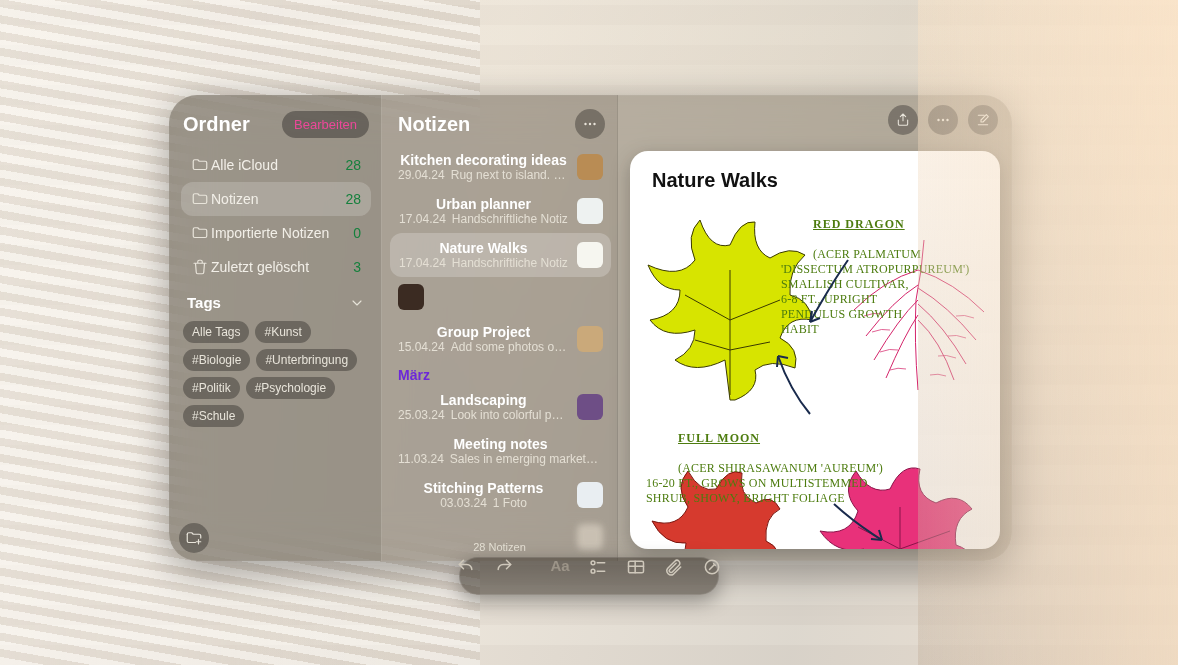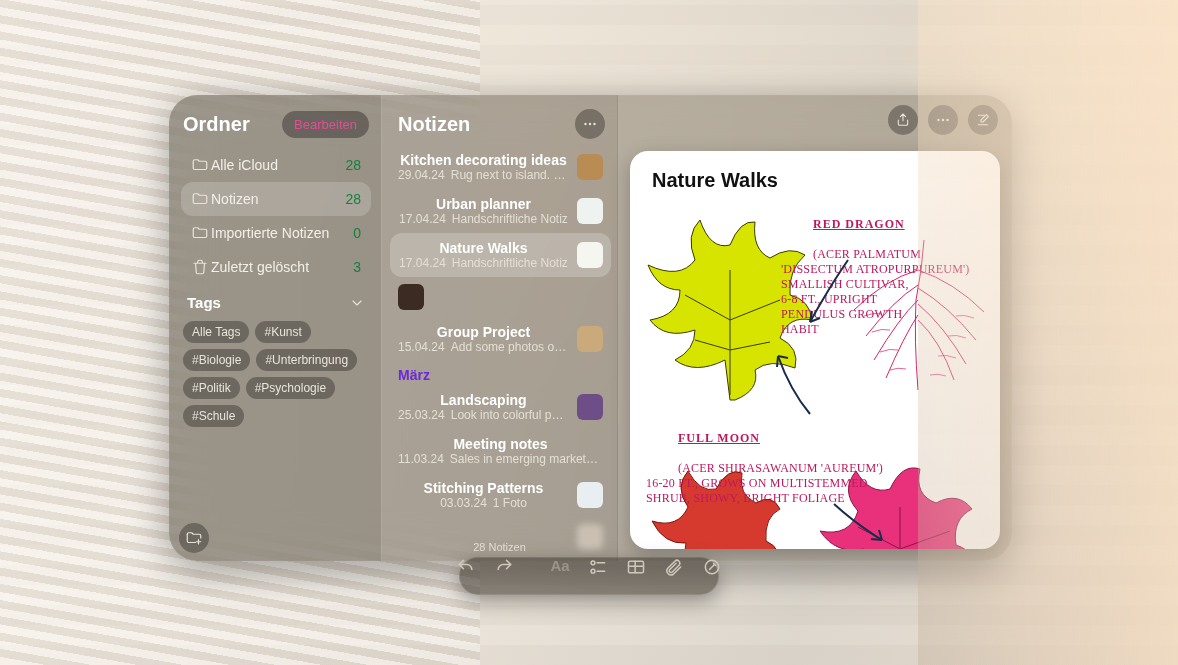--- a/index.html
+++ b/index.html
@@ -114,21 +114,21 @@
   .detail-topbar {
     height:50px; display:flex; align-items:center; justify-content:flex-end; gap:10px; padding:0 14px;
   }
   .note-surface {
     position:absolute; left:12px; right:12px; top:56px; bottom:12px;
     background:#fff; border-radius:18px; overflow:hidden;
     display:flex; flex-direction:column;
     box-shadow: 0 6px 20px rgba(0,0,0,.25);
   }
   .note-title { font-size:20px; font-weight:800; color:#111; padding:18px 22px 8px; }
-  .canvas { flex:1; position:relative; font-family: "Comic Sans MS", "Segoe Script", cursive; color:#be185d; }
+  .canvas { flex:1; position:relative; font-family: "Comic Sans MS", "Segoe Script", cursive; color:#4d7c0f; }
   .hand { font-family: "Comic Sans MS", "Segoe Script", cursive; letter-spacing:.2px; }
   .anno { position:absolute; font-size:12px; line-height:1.25; white-space:pre; }
   .underline { text-decoration: underline; font-weight:700; letter-spacing:1px; }
   .leaf { position:absolute; }
   .arrow { position:absolute; stroke:#1a2b4d; fill:none; stroke-width:2; }
 
   
   .toolbar {
     position:absolute; left:50%; bottom:70px; transform:translateX(-50%);
     width:260px; height:38px; border-radius:20px;

